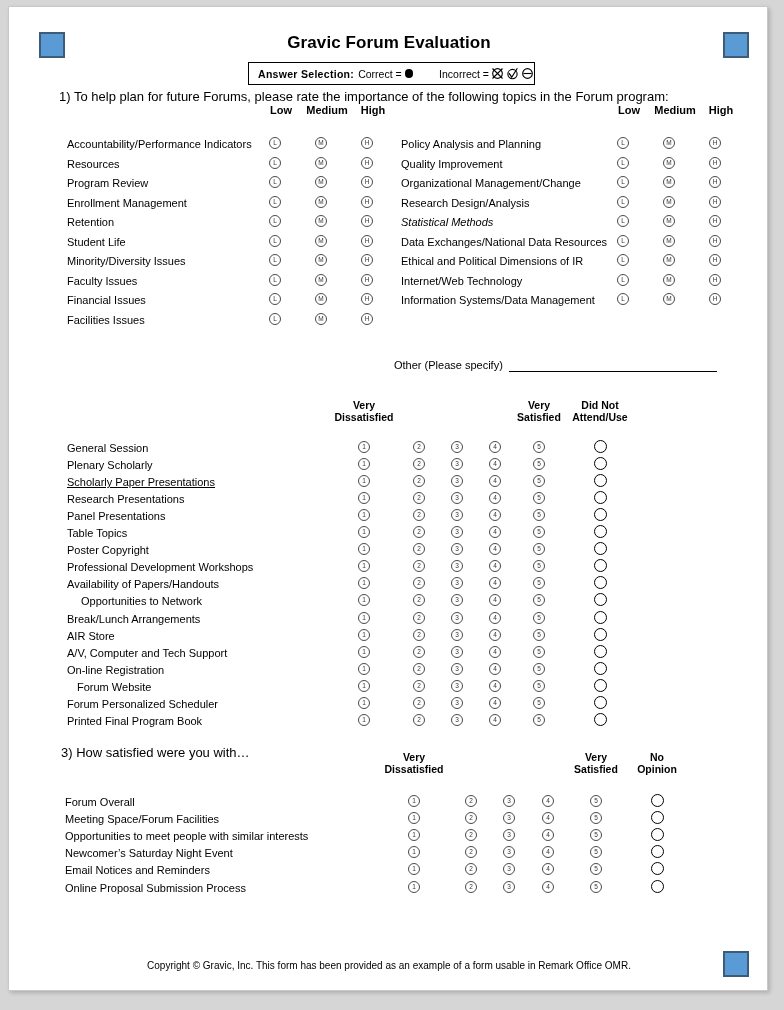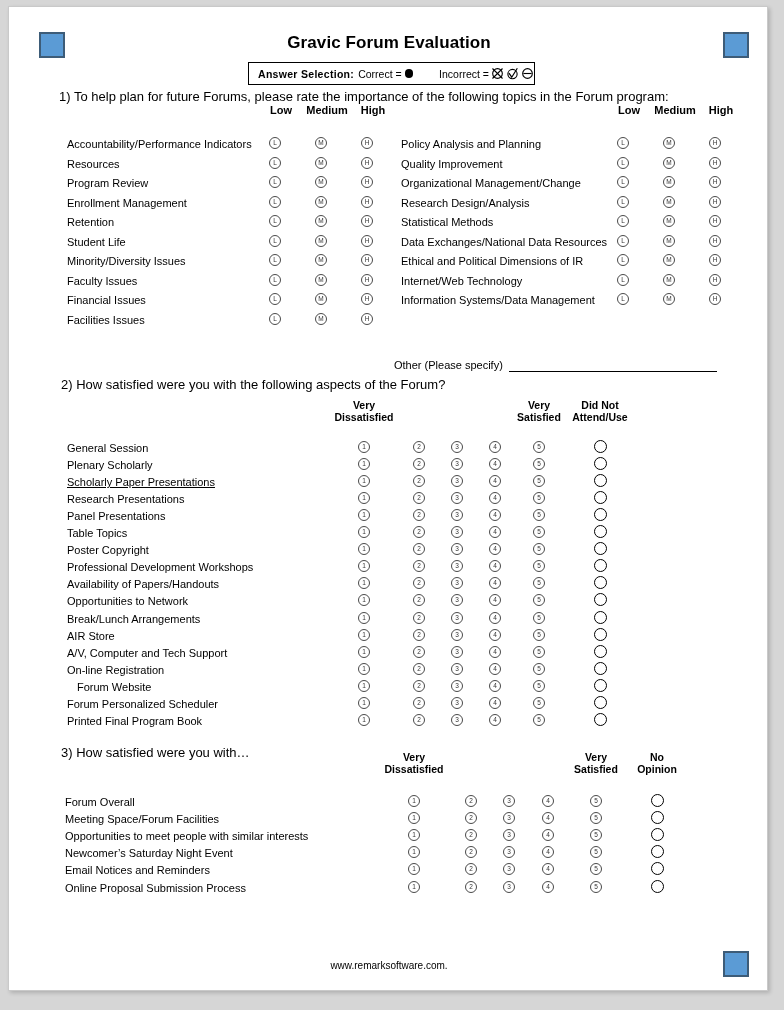--- a/index.html
+++ b/index.html
@@ -254,21 +254,21 @@
       <div class="bub" style="left: 654px; top: 149.5px;">M</div>
       <div class="bub" style="left: 700px; top: 149.5px;">H</div>
       <div class="item-label" style="left: 392px; top: 170px;">Organizational Management/Change</div>
       <div class="bub" style="left: 608px; top: 169px;">L</div>
       <div class="bub" style="left: 654px; top: 169px;">M</div>
       <div class="bub" style="left: 700px; top: 169px;">H</div>
       <div class="item-label" style="left: 392px; top: 189.5px;">Research Design/Analysis</div>
       <div class="bub" style="left: 608px; top: 188.5px;">L</div>
       <div class="bub" style="left: 654px; top: 188.5px;">M</div>
       <div class="bub" style="left: 700px; top: 188.5px;">H</div>
-      <div class="item-label" style="left: 392px; top: 209px;">Statistical Methods</div>
+      <div class="item-label" style="left: 392px; top: 209px; font-style: italic;">Statistical Methods</div>
       <div class="bub" style="left: 608px; top: 208px;">L</div>
       <div class="bub" style="left: 654px; top: 208px;">M</div>
       <div class="bub" style="left: 700px; top: 208px;">H</div>
       <div class="item-label" style="left: 392px; top: 228.5px;">Data Exchanges/National Data Resources</div>
       <div class="bub" style="left: 608px; top: 227.5px;">L</div>
       <div class="bub" style="left: 654px; top: 227.5px;">M</div>
       <div class="bub" style="left: 700px; top: 227.5px;">H</div>
       <div class="item-label" style="left: 392px; top: 248px;">Ethical and Political Dimensions of IR</div>
       <div class="bub" style="left: 608px; top: 247px;">L</div>
       <div class="bub" style="left: 654px; top: 247px;">M</div>
@@ -279,21 +279,20 @@
       <div class="bub" style="left: 700px; top: 266.5px;">H</div>
       <div class="item-label" style="left: 392px; top: 287px;">Information Systems/Data Management</div>
       <div class="bub" style="left: 608px; top: 286px;">L</div>
       <div class="bub" style="left: 654px; top: 286px;">M</div>
       <div class="bub" style="left: 700px; top: 286px;">H</div>
     </div>
 
   <div id="other-label" style="left:385px; top:352px;">Other (Please specify)</div>
   <div id="other-rule" style="left:500px; top:364px; width:208px;"></div>
 
-  <div class="q-head" style="left:52px; top:370px;">2) How satisfied were you with the following aspects of the Forum?</div>
   <div id="q2-zone">
       <div class="colhdr2" style="left: 305px; top: 392px; width: 100px;">
         <div>Very</div>
         <div>Dissatisfied</div>
       </div>
       <div class="colhdr2" style="left: 480px; top: 392px; width: 100px;">
         <div>Very</div>
         <div>Satisfied</div>
       </div>
       <div class="colhdr2" style="left: 541px; top: 392px; width: 100px;">
@@ -356,21 +355,21 @@
       <div class="bub" style="left: 480px; top: 553.35px;">4</div>
       <div class="bub" style="left: 524px; top: 553.35px;">5</div>
       <div class="bub-plain" style="left: 585px; top: 552.35px;"></div>
       <div class="item-label" style="left: 58px; top: 571.4px;">Availability of Papers/Handouts</div>
       <div class="bub" style="left: 349px; top: 570.4px;">1</div>
       <div class="bub" style="left: 404px; top: 570.4px;">2</div>
       <div class="bub" style="left: 442px; top: 570.4px;">3</div>
       <div class="bub" style="left: 480px; top: 570.4px;">4</div>
       <div class="bub" style="left: 524px; top: 570.4px;">5</div>
       <div class="bub-plain" style="left: 585px; top: 569.4px;"></div>
-      <div class="item-label" style="left: 58px; top: 588.45px;">Opportunities to Network</div>
+      <div class="item-label" style="left: 72px; top: 588.45px;">Opportunities to Network</div>
       <div class="bub" style="left: 349px; top: 587.45px;">1</div>
       <div class="bub" style="left: 404px; top: 587.45px;">2</div>
       <div class="bub" style="left: 442px; top: 587.45px;">3</div>
       <div class="bub" style="left: 480px; top: 587.45px;">4</div>
       <div class="bub" style="left: 524px; top: 587.45px;">5</div>
       <div class="bub-plain" style="left: 585px; top: 586.45px;"></div>
       <div class="item-label" style="left: 58px; top: 605.5px;">Break/Lunch Arrangements</div>
       <div class="bub" style="left: 349px; top: 604.5px;">1</div>
       <div class="bub" style="left: 404px; top: 604.5px;">2</div>
       <div class="bub" style="left: 442px; top: 604.5px;">3</div>
@@ -473,16 +472,16 @@
       <div class="item-label" style="left: 56px; top: 874.5px;">Online Proposal Submission Process</div>
       <div class="bub" style="left: 399px; top: 873.5px;">1</div>
       <div class="bub" style="left: 456px; top: 873.5px;">2</div>
       <div class="bub" style="left: 494px; top: 873.5px;">3</div>
       <div class="bub" style="left: 533px; top: 873.5px;">4</div>
       <div class="bub" style="left: 581px; top: 873.5px;">5</div>
       <div class="bub-plain" style="left: 642px; top: 872.5px;"></div>
     </div>
 
   <div id="footer">
-    <div>www.remarksoftware.com.</div>
+    <div>Copyright © Gravic, Inc. This form has been provided as an example of a form usable in Remark Office OMR.</div>
   </div>
 
 </div>
 
 </body></html>

